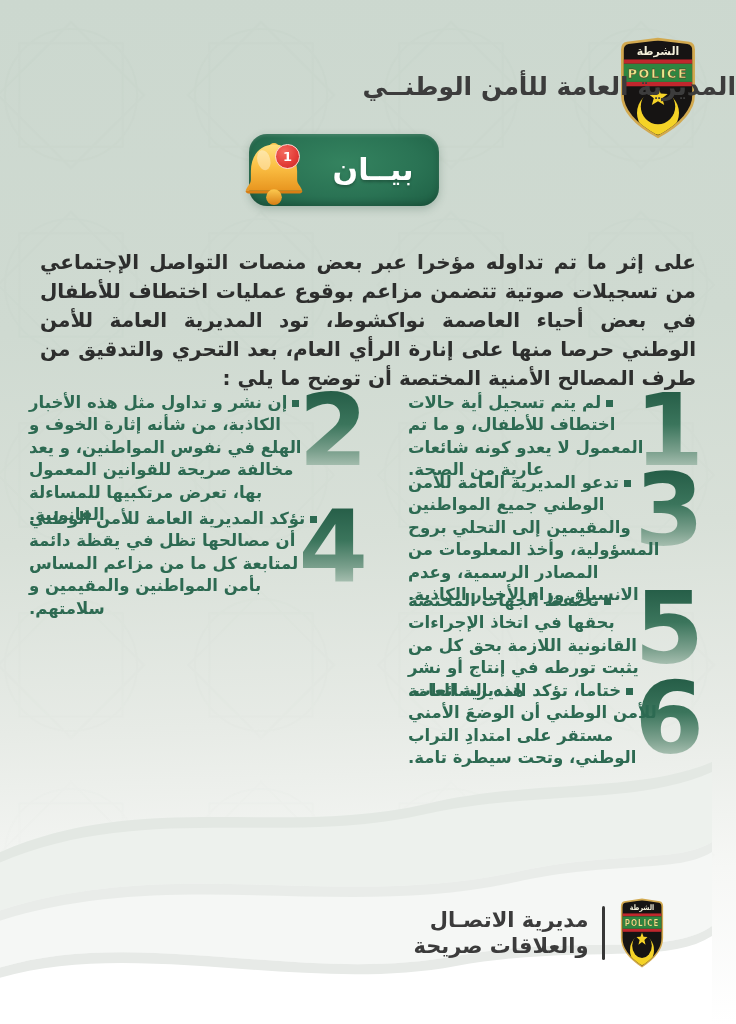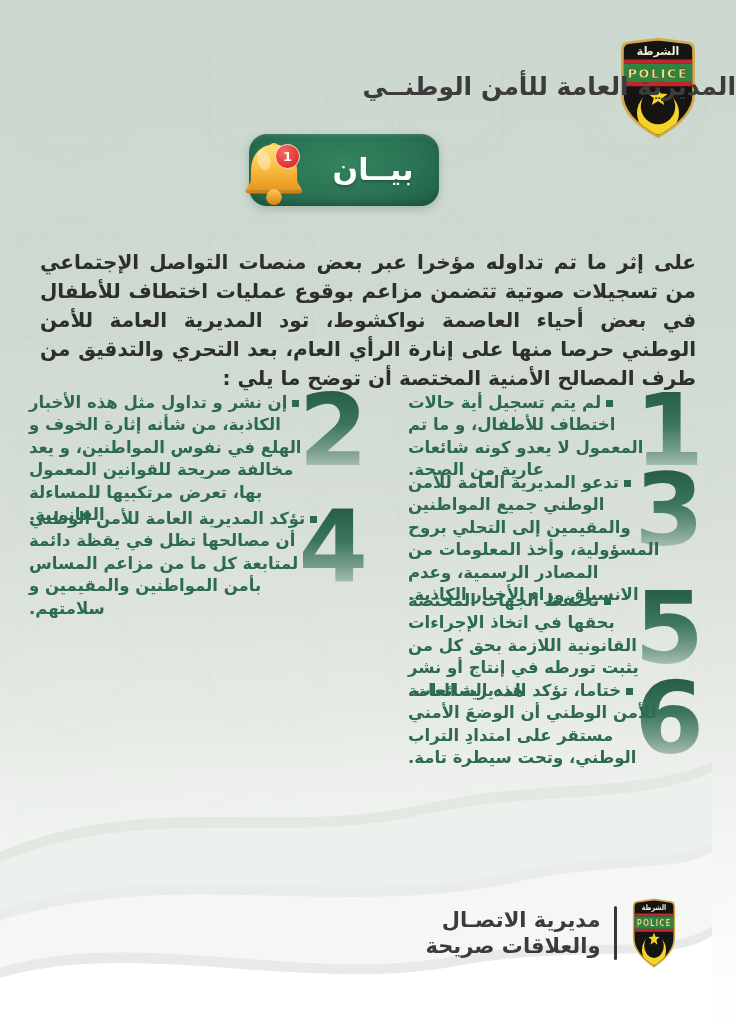--- a/index.html
+++ b/index.html
@@ -43,21 +43,21 @@
     background:linear-gradient(180deg,#255d47 0%,#3b755c 42%,#7ba08d 75%,#b7cabd 100%);
     -webkit-background-clip:text;background-clip:text;color:transparent;}
   .item .item-text{position:relative;z-index:1;padding-right:40px;
     font-size:16.5px;font-weight:bold;color:#2d6a52;line-height:1.36;text-align:left;}
   .bullet{display:inline-block;width:7px;height:7px;background:#2d6a52;margin-left:5px;vertical-align:middle;}
   .col-r{right:36px;width:292px;}
   .col-l{right:372px;width:335px;}
   .i1{top:392px;} .i3{top:472px;} .i5{top:590px;} .i6{top:680px;}
   .i2{top:392px;} .i4{top:508px;}
   
-  .footer{position:absolute;top:898px;right:58px;display:flex;direction:ltr;
+  .footer{position:absolute;top:898px;right:70px;display:flex;direction:ltr;
     align-items:center;gap:13px;}
   .footer-text{text-align:right;font-size:21px;font-weight:bold;color:#3b3b3b;line-height:1.25;}
   .footer-divider{width:3.5px;height:54px;background:#373737;border-radius:2px;}
 </style>
 </head>
 <body>
 
 <div class="poster">
 
   <svg class="pattern-layer" viewBox="0 0 736 1024" preserveAspectRatio="none">

